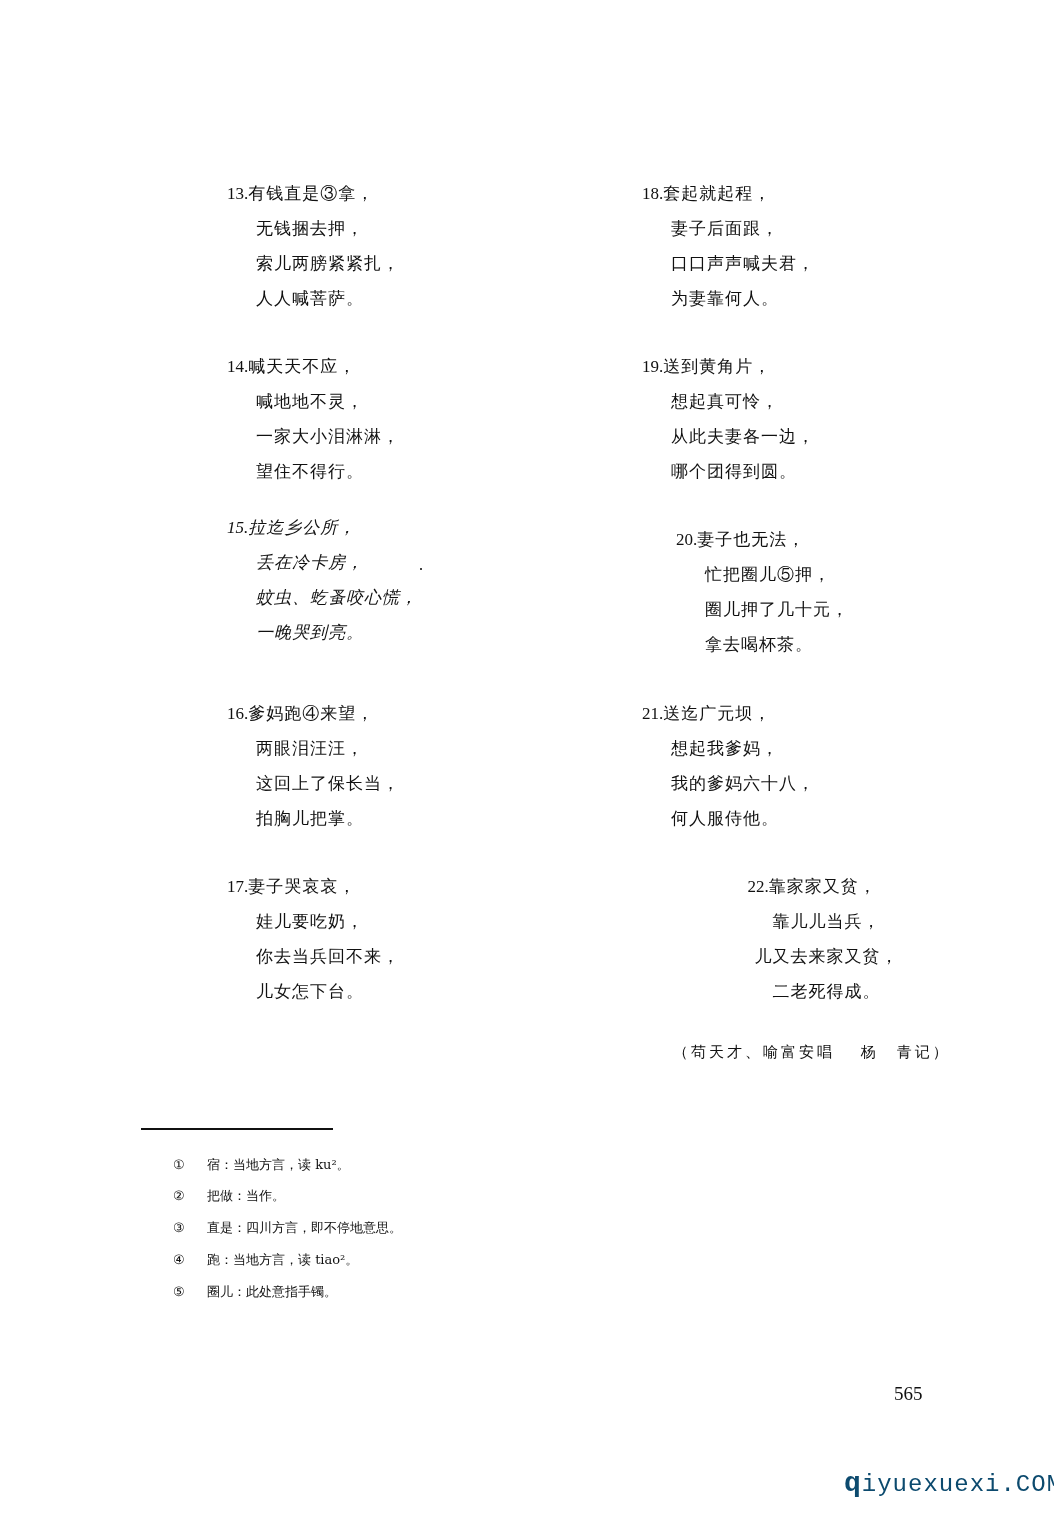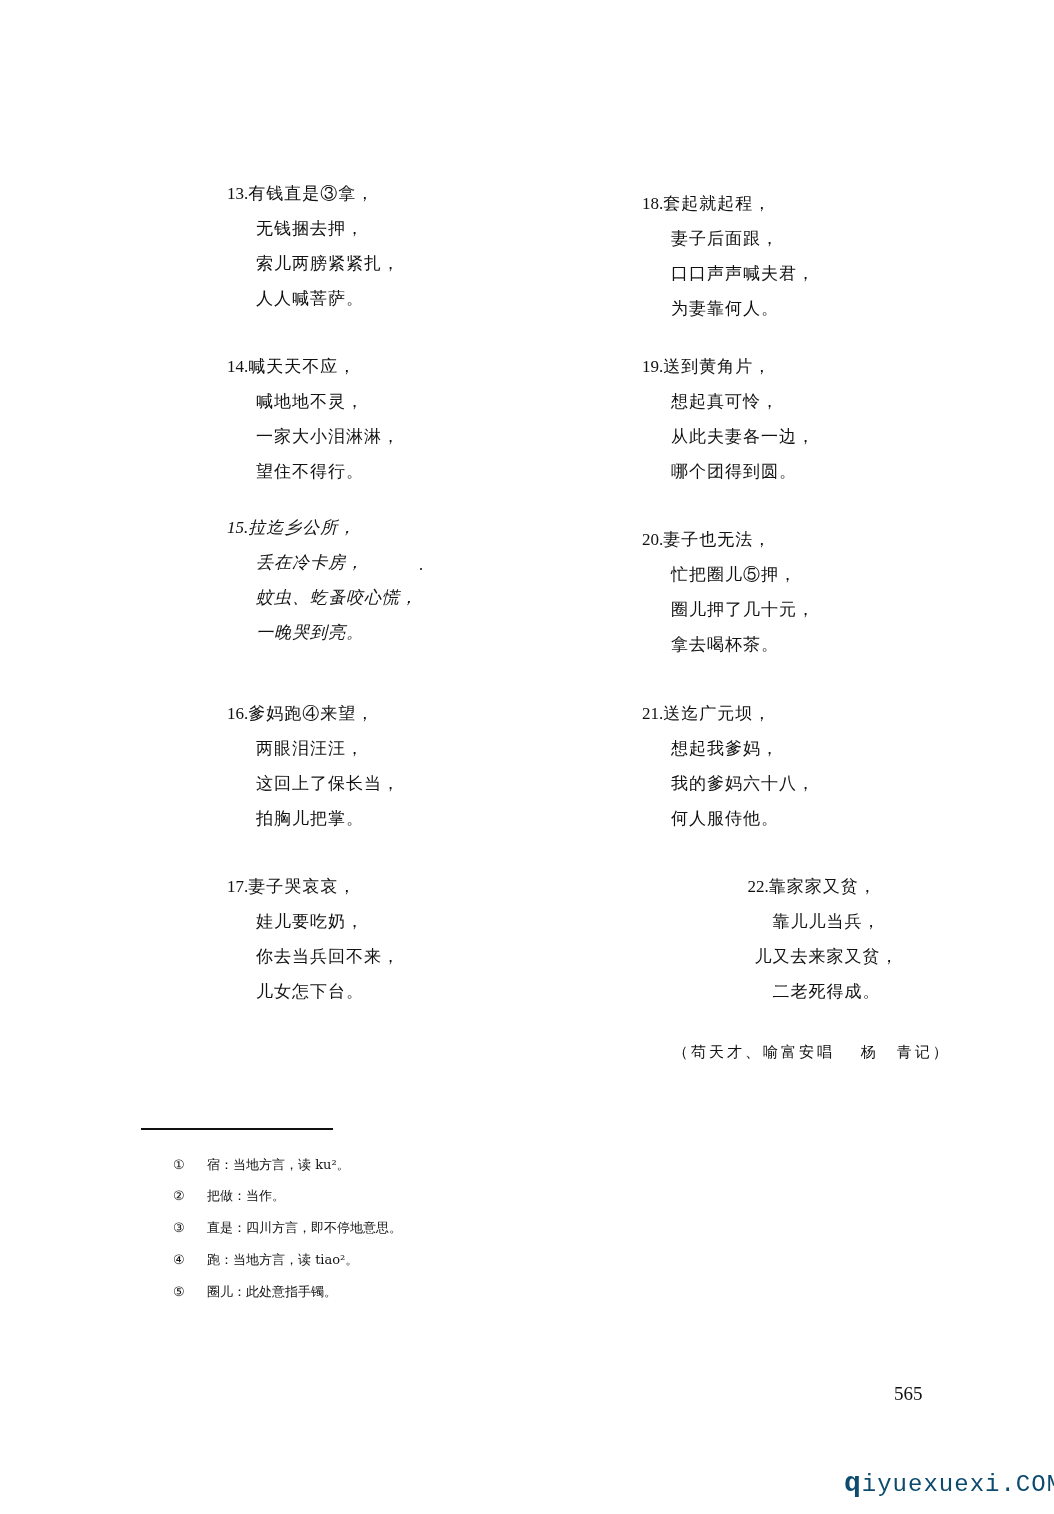--- a/index.html
+++ b/index.html
@@ -74,35 +74,35 @@
     <div class="line indent">拍胸儿把掌。</div>
   </div>
 
   <div class="stanza" style="left:219px; top:869px;">
     <div class="line first"><span class="num">17.</span><span>妻子哭哀哀，</span></div>
     <div class="line indent">娃儿要吃奶，</div>
     <div class="line indent">你去当兵回不来，</div>
     <div class="line indent">儿女怎下台。</div>
   </div>
 
-  <div class="stanza" style="left:634px; top:186px;">
+  <div class="stanza" style="left:634px; top:176px;">
     <div class="line first"><span class="num">18.</span><span>套起就起程，</span></div>
     <div class="line indent">妻子后面跟，</div>
     <div class="line indent">口口声声喊夫君，</div>
     <div class="line indent">为妻靠何人。</div>
   </div>
 
   <div class="stanza" style="left:634px; top:349px;">
     <div class="line first"><span class="num">19.</span><span>送到黄角片，</span></div>
     <div class="line indent">想起真可怜，</div>
     <div class="line indent">从此夫妻各一边，</div>
     <div class="line indent">哪个团得到圆。</div>
   </div>
 
-  <div class="stanza" style="left:634px; top:522px;">
+  <div class="stanza" style="left:668px; top:522px;">
     <div class="line first"><span class="num">20.</span><span>妻子也无法，</span></div>
     <div class="line indent">忙把圈儿⑤押，</div>
     <div class="line indent">圈儿押了几十元，</div>
     <div class="line indent">拿去喝杯茶。</div>
   </div>
 
   <div class="stanza" style="left:634px; top:696px;">
     <div class="line first"><span class="num">21.</span><span>送迄广元坝，</span></div>
     <div class="line indent">想起我爹妈，</div>
     <div class="line indent">我的爹妈六十八，</div>

